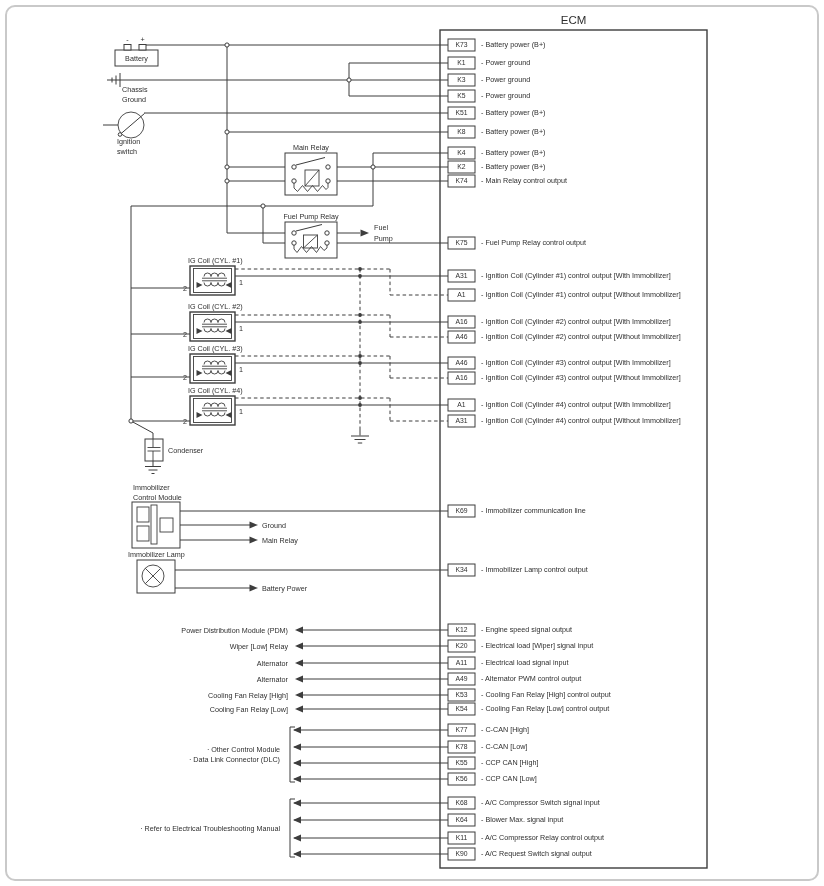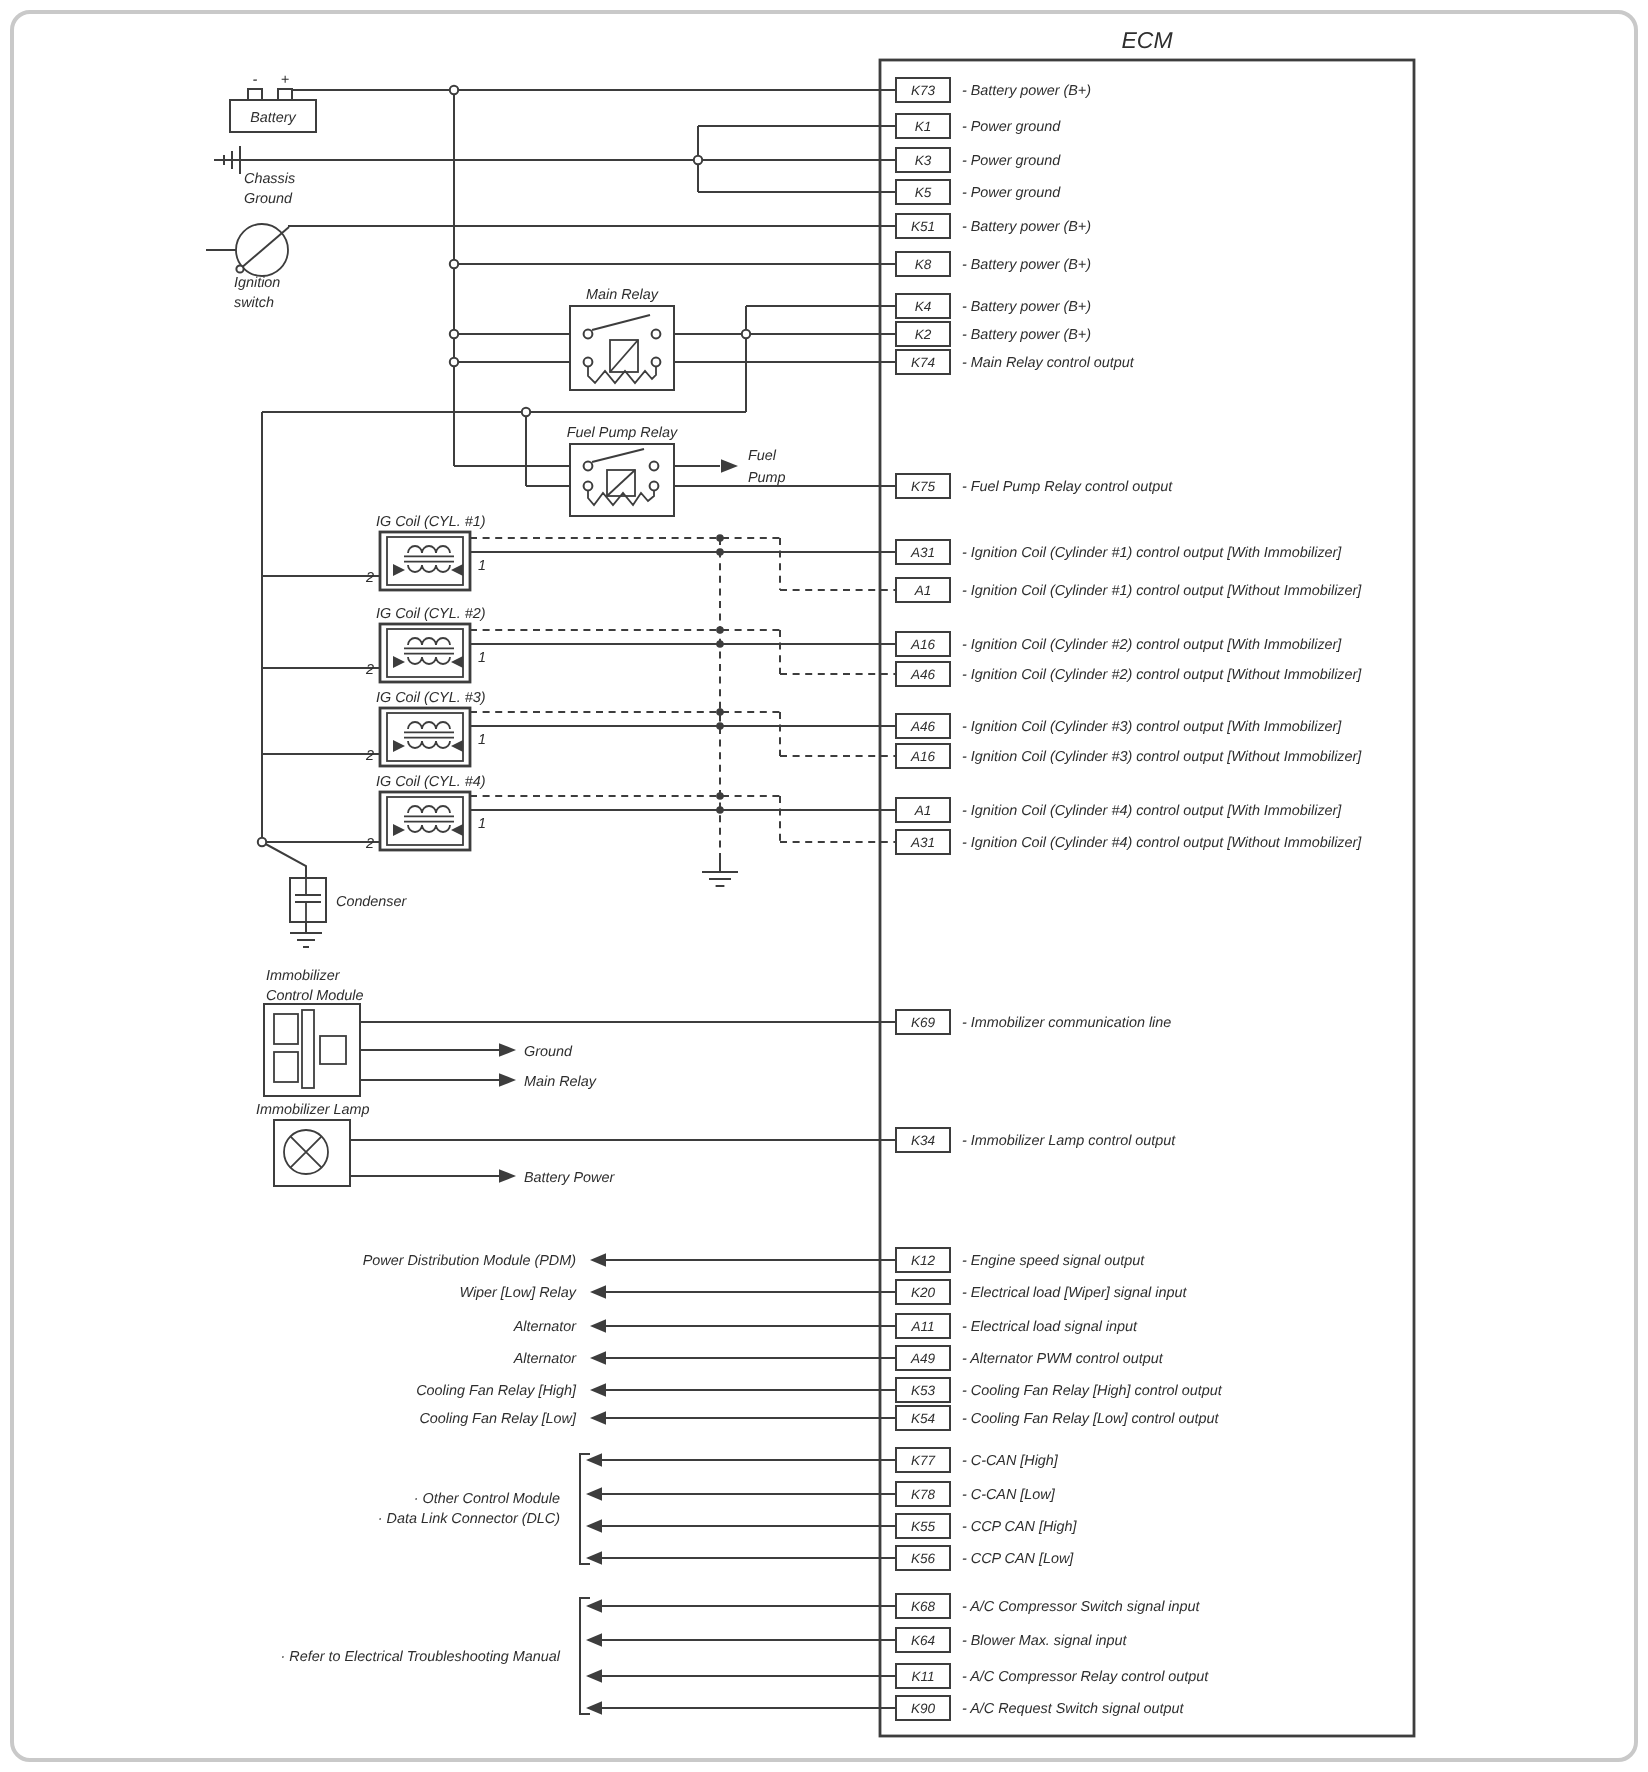--- a/index.html
+++ b/index.html
@@ -1,16 +1,16 @@
 <!DOCTYPE html>
 <html><head>
 <meta charset="utf-8">
 <style>
   html,body{margin:0;padding:0;background:#fff;}
-  .stage{position:relative;width:824px;height:886px;background:#ffffff;font-family:"Liberation Sans",sans-serif;font-style:italic;}
+  .stage{position:relative;width:824px;height:886px;background:#ffffff;font-family:"Liberation Sans",sans-serif;}
   svg{display:block}
   .w{stroke:#3d3d3d;stroke-width:1;fill:none}
   .wd{stroke:#3d3d3d;stroke-width:1;fill:none;stroke-dasharray:3.5 2.8}
   .bx{fill:#ffffff;stroke:#3d3d3d;stroke-width:1}
   .bx2{fill:none;stroke:#3d3d3d;stroke-width:1.4}
   .inr{fill:none;stroke:#3d3d3d;stroke-width:0.9}
   text{font-family:"Liberation Sans",sans-serif;fill:#2e2e2e}
   .t7{font-size:7.2px}
   .t7c{font-size:7.2px;text-anchor:middle}
   .t7e{font-size:7.2px;text-anchor:end}

